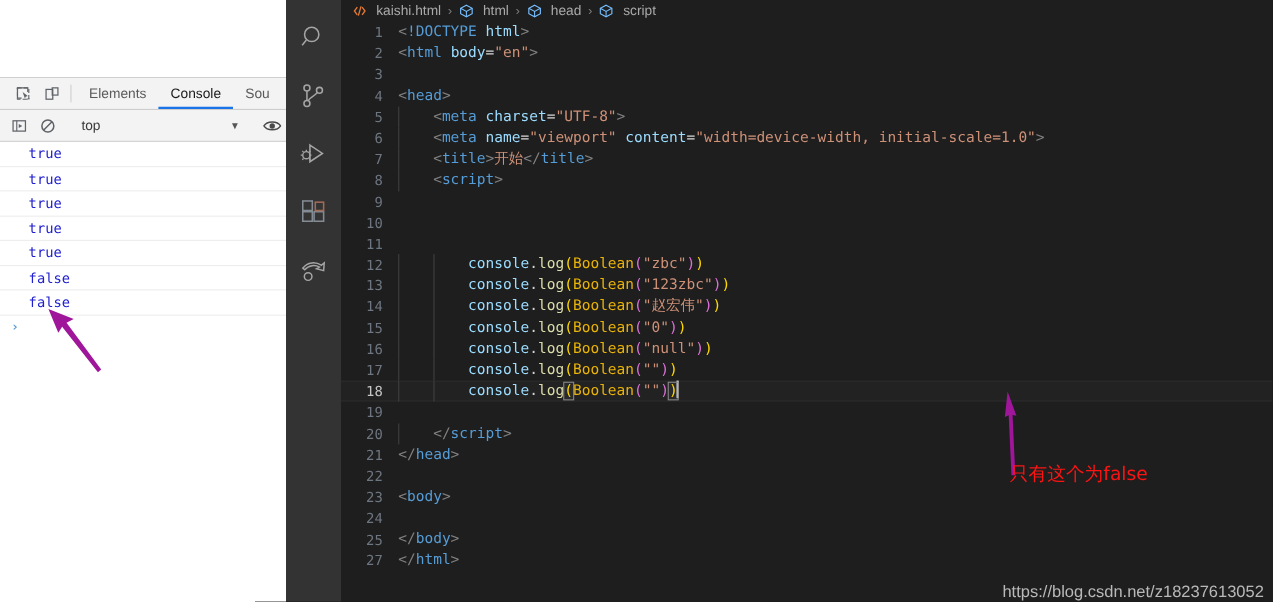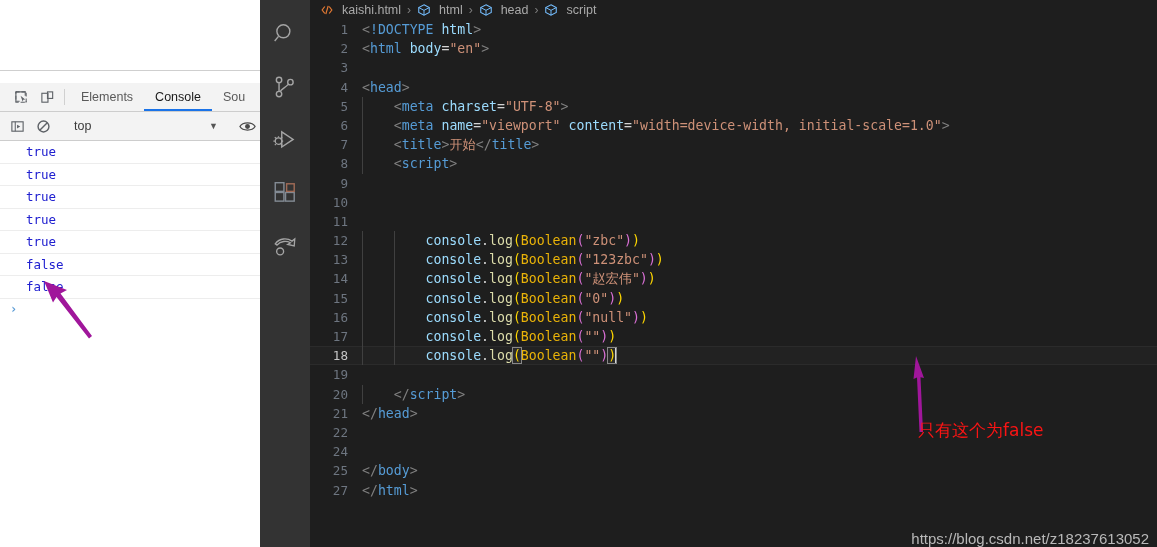--- a/index.html
+++ b/index.html
@@ -28,21 +28,20 @@
     background: #ffffff;
     border-bottom: 1px solid #cfcfcf;
   }
   .dt-tabbar {
     height: 28px;
     display: flex;
     align-items: stretch;
     background: #f3f3f3;
     border-bottom: 1px solid #cdcdcd;
     padding-left: 8px;
-    margin-top: 12px;
   }
   .dt-iconbtn {
     width: 26px;
     display: flex; align-items: center; justify-content: center;
     cursor: pointer;
   }
   .dt-sep {
     width: 1px; margin: 6px 5px 6px 4px;
     background: #d0d0d0;
   }
@@ -393,20 +392,21 @@
           <div class="code-line"><span class="lnum">13</span><span class="ltext"><span class="guides"><span class="guide" style="left: 0px; top: 0px; bottom: 0px;"></span><span class="guide" style="left: 31.8px; top: 0px; bottom: 0px;"></span></span><span class="t-plain">        </span><span class="t-obj">console</span><span class="t-plain">.</span><span class="t-fn">log</span><span class="t-p1">(</span><span class="t-class">Boolean</span><span class="t-p2">(</span><span class="t-str">"123zbc"</span><span class="t-p2">)</span><span class="t-p1">)</span></span></div>
           <div class="code-line"><span class="lnum">14</span><span class="ltext"><span class="guides"><span class="guide" style="left: 0px; top: 0px; bottom: 0px;"></span><span class="guide" style="left: 31.8px; top: 0px; bottom: 0px;"></span></span><span class="t-plain">        </span><span class="t-obj">console</span><span class="t-plain">.</span><span class="t-fn">log</span><span class="t-p1">(</span><span class="t-class">Boolean</span><span class="t-p2">(</span><span class="t-str">"赵宏伟"</span><span class="t-p2">)</span><span class="t-p1">)</span></span></div>
           <div class="code-line"><span class="lnum">15</span><span class="ltext"><span class="guides"><span class="guide" style="left: 0px; top: 0px; bottom: 0px;"></span><span class="guide" style="left: 31.8px; top: 0px; bottom: 0px;"></span></span><span class="t-plain">        </span><span class="t-obj">console</span><span class="t-plain">.</span><span class="t-fn">log</span><span class="t-p1">(</span><span class="t-class">Boolean</span><span class="t-p2">(</span><span class="t-str">"0"</span><span class="t-p2">)</span><span class="t-p1">)</span></span></div>
           <div class="code-line"><span class="lnum">16</span><span class="ltext"><span class="guides"><span class="guide" style="left: 0px; top: 0px; bottom: 0px;"></span><span class="guide" style="left: 31.8px; top: 0px; bottom: 0px;"></span></span><span class="t-plain">        </span><span class="t-obj">console</span><span class="t-plain">.</span><span class="t-fn">log</span><span class="t-p1">(</span><span class="t-class">Boolean</span><span class="t-p2">(</span><span class="t-str">"null"</span><span class="t-p2">)</span><span class="t-p1">)</span></span></div>
           <div class="code-line"><span class="lnum">17</span><span class="ltext"><span class="guides"><span class="guide" style="left: 0px; top: 0px; bottom: 0px;"></span><span class="guide" style="left: 31.8px; top: 0px; bottom: 0px;"></span></span><span class="t-plain">        </span><span class="t-obj">console</span><span class="t-plain">.</span><span class="t-fn">log</span><span class="t-p1">(</span><span class="t-class">Boolean</span><span class="t-p2">(</span><span class="t-str">""</span><span class="t-p2">)</span><span class="t-p1">)</span></span></div>
           <div class="code-line active"><span class="lnum">18</span><span class="ltext"><span class="guides"><span class="guide" style="left: 0px; top: 0px; bottom: 0px;"></span><span class="guide" style="left: 31.8px; top: 0px; bottom: 0px;"></span></span><span class="t-plain">        </span><span class="t-obj">console</span><span class="t-plain">.</span><span class="t-fn">log</span><span class="t-p1 bracket-match">(</span><span class="t-class">Boolean</span><span class="t-p2">(</span><span class="t-str">""</span><span class="t-p2">)</span><span class="t-p1 bracket-match">)</span><span class="cursor"></span></span></div>
           <div class="code-line"><span class="lnum">19</span><span class="ltext"><span class="guides"><span class="guide" style="left: 0px; top: 0px; bottom: 0px;"></span><span class="guide" style="left: 31.8px; top: 0px; bottom: 0px;"></span></span></span></div>
           <div class="code-line"><span class="lnum">20</span><span class="ltext"><span class="guides"><span class="guide" style="left: 0px; top: 0px; bottom: 0px;"></span></span><span class="t-plain">    </span><span class="t-tagb">&lt;/</span><span class="t-tag">script</span><span class="t-tagb">&gt;</span></span></div>
           <div class="code-line"><span class="lnum">21</span><span class="ltext"><span class="guides"></span><span class="t-tagb">&lt;/</span><span class="t-tag">head</span><span class="t-tagb">&gt;</span></span></div>
           <div class="code-line"><span class="lnum">22</span><span class="ltext"><span class="guides"></span></span></div>
+          <div class="code-line"><span class="lnum">23</span><span class="ltext"><span class="guides"></span><span class="t-tagb">&lt;</span><span class="t-tag">body</span><span class="t-tagb">&gt;</span></span></div>
           <div class="code-line"><span class="lnum">24</span><span class="ltext"><span class="guides"></span></span></div>
           <div class="code-line"><span class="lnum">25</span><span class="ltext"><span class="guides"></span><span class="t-tagb">&lt;/</span><span class="t-tag">body</span><span class="t-tagb">&gt;</span></span></div>
           <div class="code-line"><span class="lnum">27</span><span class="ltext"><span class="guides"></span><span class="t-tagb">&lt;/</span><span class="t-tag">html</span><span class="t-tagb">&gt;</span></span></div>
         </div>
 
       <svg class="arrow-svg" style="left:580px; top:352px;" width="70" height="85" viewBox="0 0 70 85">
         <path d="M26 4 L34 26 L30.5 25.2 L33 80 L29.5 80 L27 25.4 L23.5 27z" fill="#a0169b"></path>
       </svg>
 
       <div class="annotation-note" style="left:608px; top:419px;">只有这个为false</div>

